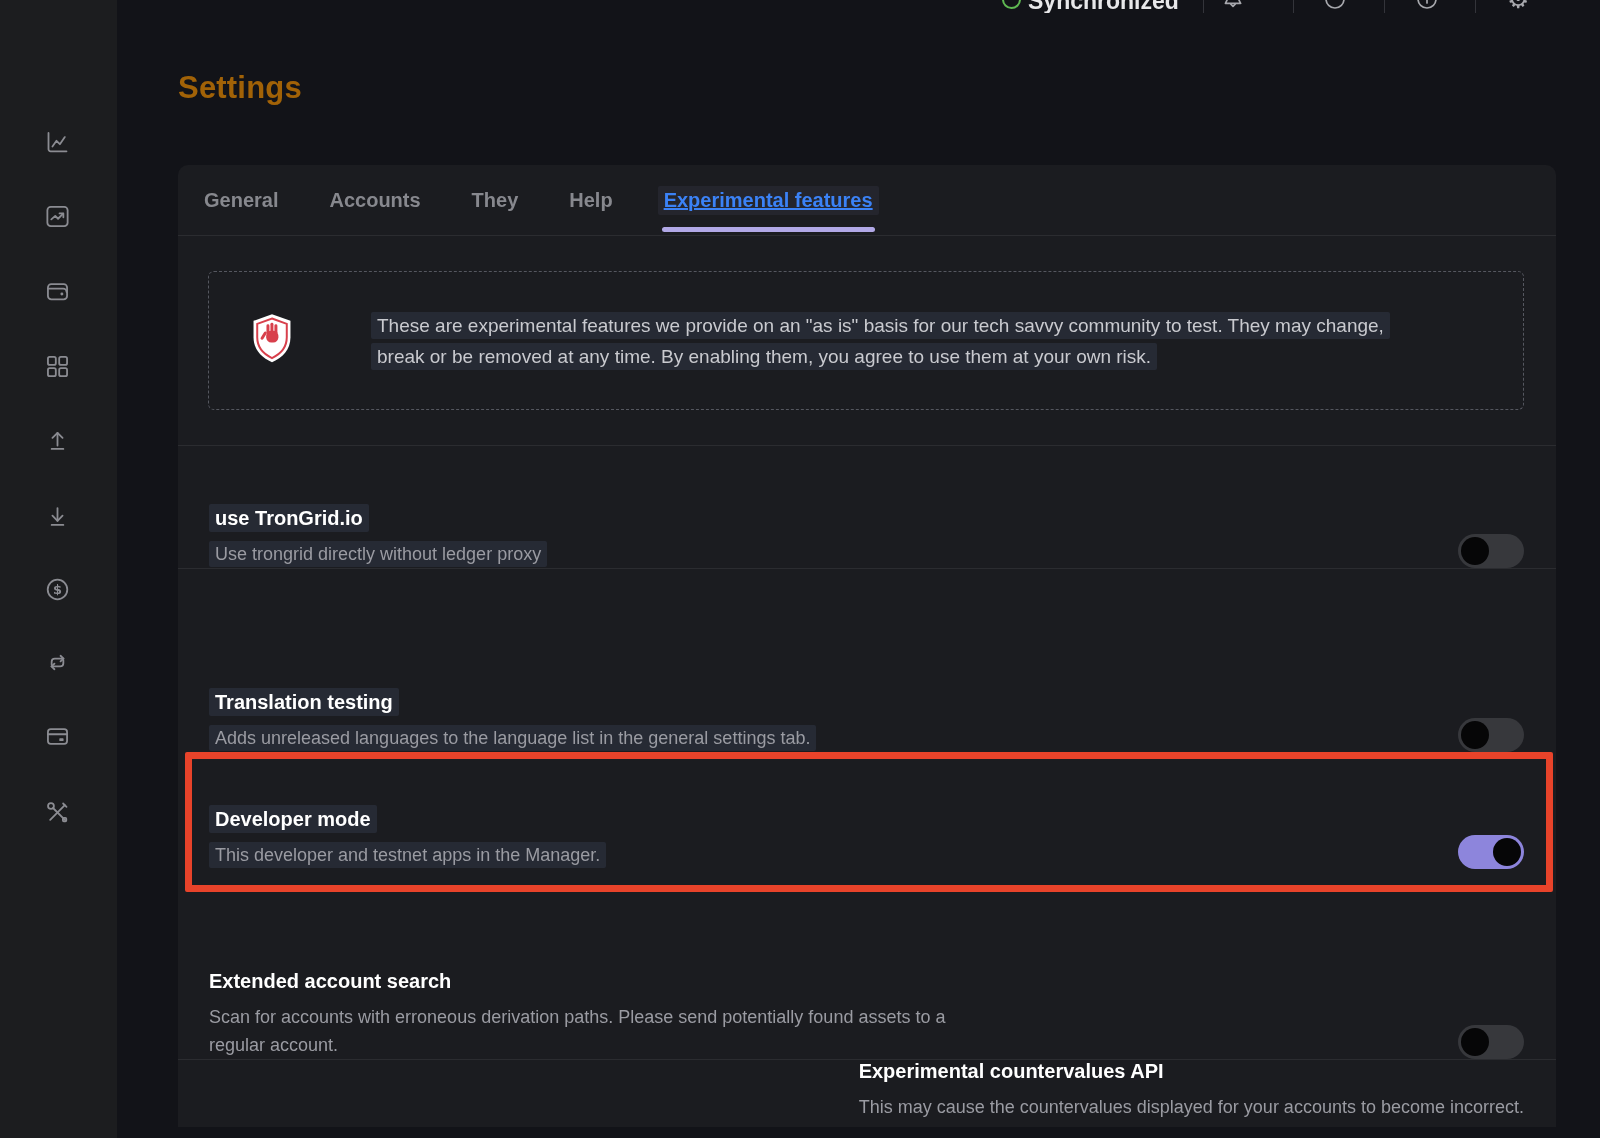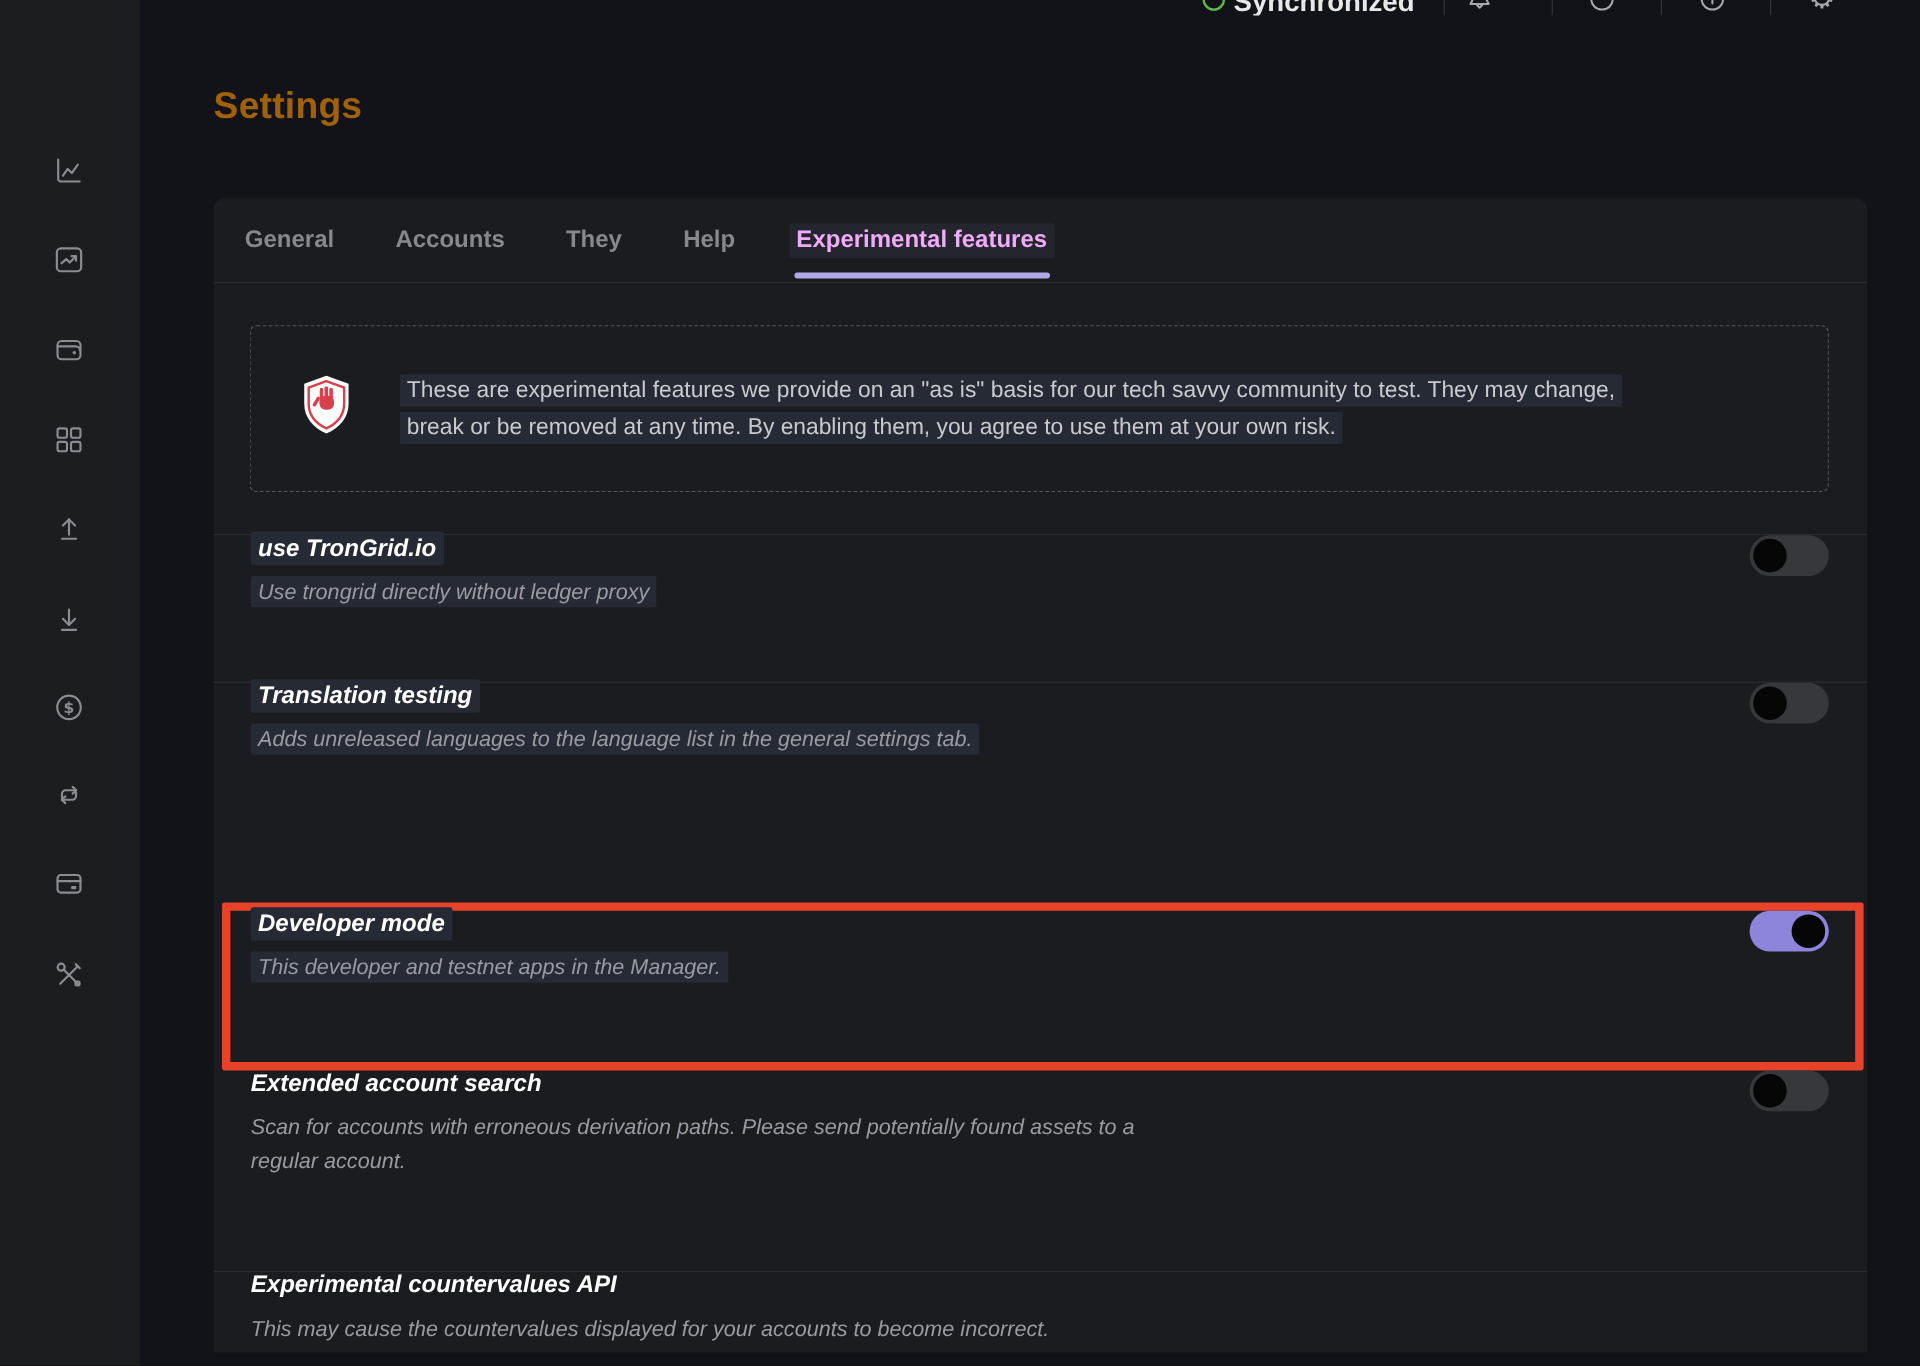--- a/index.html
+++ b/index.html
@@ -32,38 +32,38 @@
                 font-weight:700; letter-spacing:.2px; }
 
   
   .card { position:absolute; left:61px; top:165px; width:1378px; bottom:11px;
           background:#1b1c20; border-radius:10px 10px 0 0; }
 
   .tabs { display:flex; align-items:stretch; height:71px; padding-left:26px; gap:51px;
           border-bottom:1px solid #2b2c30; }
   .tab { position:relative; display:flex; align-items:center; font-size:20px; font-weight:600;
          color:#87888e; cursor:pointer; }
-  .tab.active { color:#f0abfc; }
+  .tab.active { color:#3b82f6;text-decoration:underline; }
   .tab.active .tab-label { background:#24252d; padding:3px 6px; margin:-3px -6px; border-radius:2px; }
   .tab.active::after { content:""; position:absolute; left:-2px; right:-2px; bottom:3px;
                        height:5px; border-radius:3px; background:#b1a8e6; }
 
   
   .warning-wrap { padding:35px 32px 35px 30px; }
   .warning-box { height:139px; border:1.5px dashed #55575f; border-radius:6px;
-                 display:flex; align-items:center; }
+                 display:flex; align-items:center;gap:38px; }
   .shield-wrap { width:46px; margin:0 38px 0 40px; flex:none; }
   .warning-text { font-size:19px; line-height:31px; color:#c9cacf; max-width:1040px; }
 
   .hl { background:#262a34; padding:3px 6px; border-radius:2px;
         box-decoration-break:clone; -webkit-box-decoration-break:clone; }
 
   
-  .row { display:flex; align-items:flex-start; justify-content:space-between;
-         padding:0 32px 0 31px; border-top:1px solid #2b2c30;font-style:italic; }
+  .row { display:flex; align-items:flex-end; justify-content:space-between;
+         padding:0 32px 0 31px; border-top:1px solid #2b2c30; }
   .row-trongrid { height:123px; }
   .row-translation { height:184px; }
   .row-extended { height:167px; border-top:none; }
   .row-countervalues { height:129px; border-bottom:1px solid #2b2c30;flex-direction:column; }
 
   .redbox { height:140px; margin:0 3px 0 7px; border:7px solid #e8432a; border-radius:2px; }
   .redbox .row { height:110px; border-top:none; padding:0 22px 0 17px; }
 
   .row-title { font-size:20px; font-weight:700; color:#ffffff; }
   .row-desc { font-size:18px; line-height:28px; color:#9a9ba2; margin-top:10px; }

